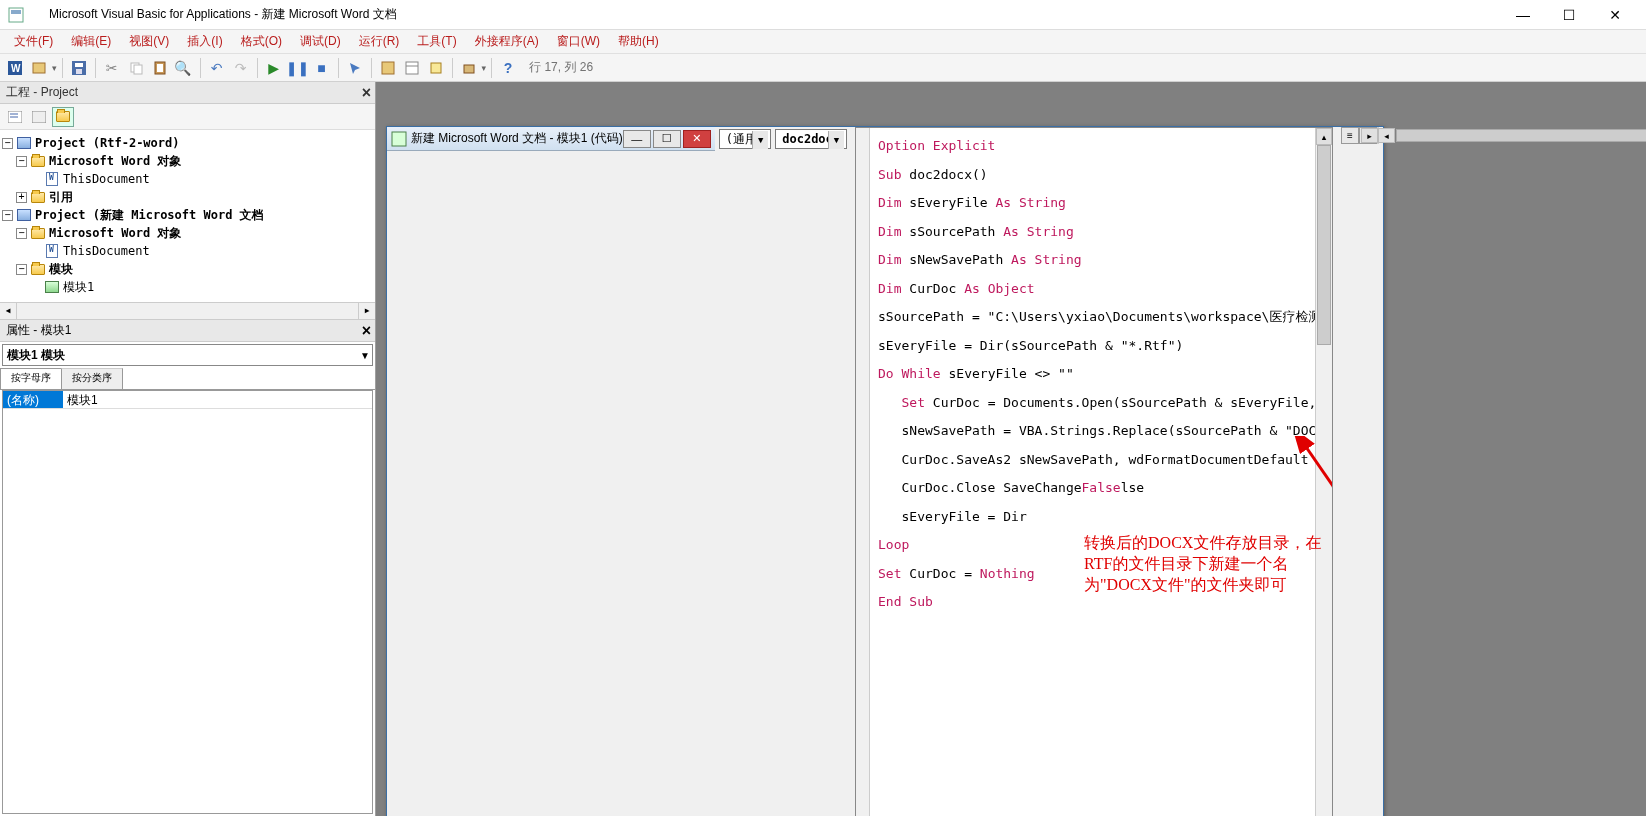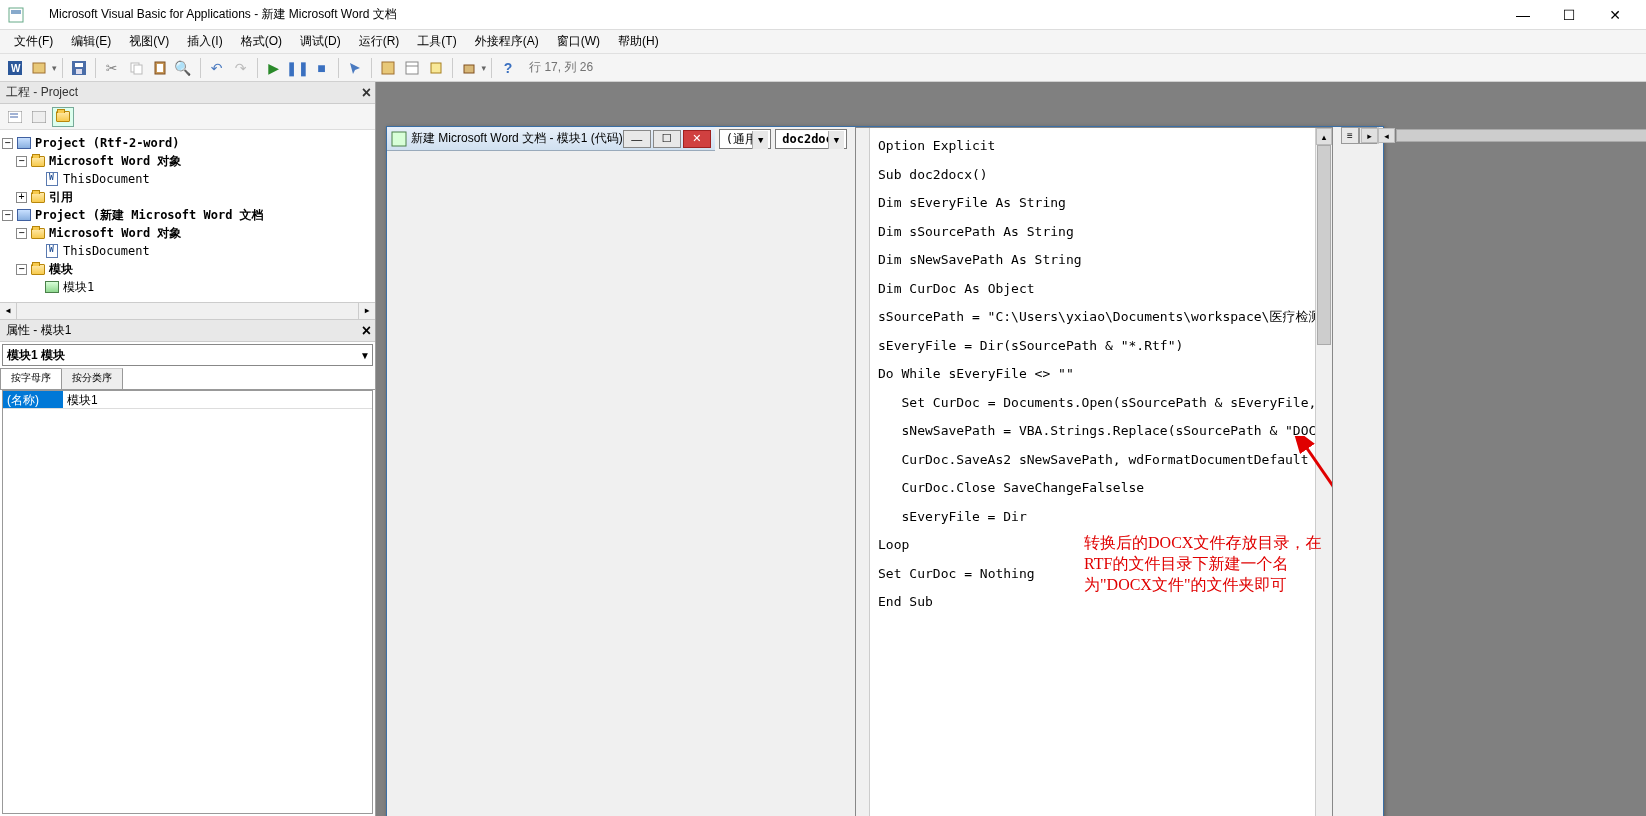--- a/index.html
+++ b/index.html
@@ -3,21 +3,21 @@
 <meta charset="utf-8">
 <style>
 * { box-sizing: border-box; margin: 0; padding: 0; }
 body { font-family: "Microsoft YaHei", "SimSun", Tahoma, sans-serif; font-size: 12px; background: #fff; width: 1646px; height: 816px; overflow: hidden; position: relative; }
 .titlebar { height: 30px; background: #fff; display: flex; align-items: center; padding: 0 8px; border-bottom: 1px solid #ddd; gap: 19px; }
 .titlebar .app-icon { width: 16px; height: 16px; margin-right: 6px; }
 .titlebar .title { flex: 1; font-size: 12px; color: #000; }
 .titlebar .win-controls { display: flex; gap: 0; }
 .titlebar .win-btn { width: 46px; height: 30px; display: flex; align-items: center; justify-content: center; font-size: 14px; }
 .menubar { height: 24px; display: flex; align-items: center; padding: 0 6px; gap: 2px; border-bottom: 1px solid #e0e0e0; background: #f5f5f5; }
-.menubar .menu-item { padding: 2px 8px; font-size: 12px; color: #000000; }
+.menubar .menu-item { padding: 2px 8px; font-size: 12px; color: #b91c1c; }
 .toolbar { height: 28px; display: flex; align-items: center; padding: 0 4px; gap: 2px; background: #f5f5f5; border-bottom: 1px solid #d0d0d0; }
 .toolbar .tb-btn { width: 22px; height: 22px; display: flex; align-items: center; justify-content: center; border: 1px solid transparent; font-size: 14px; }
 .toolbar .sep { width: 1px; height: 20px; background: #ccc; margin: 0 3px; }
 .toolbar .status-text { margin-left: 8px; font-size: 12px; color: #737373; }
 .main-area { display: flex; height: calc(816px - 30px - 24px - 28px); }
 .left-panel { width: 376px; display: flex; flex-direction: column; border-right: 1px solid #a0a0a0; }
 .pane-header { height: 22px; background: #e8e8e8; display: flex; align-items: center; padding: 0 6px; border-bottom: 1px solid #ccc; font-size: 12px; color: #333; position: relative; }
 .pane-header .close-x { position: absolute; right: 4px; font-size: 16px; font-weight: bold; cursor: pointer; }
 .pane-toolbar { height: 26px; background: #f5f5f5; display: flex; align-items: center; padding: 0 4px; gap: 2px; border-bottom: 1px solid #ddd; }
 .pane-toolbar .pt-btn { width: 22px; height: 20px; border: 1px solid transparent; display: flex; align-items: center; justify-content: center; }
@@ -48,21 +48,21 @@
 .code-titlebar .ct-title { flex: 1; font-size: 12px; color: #000; }
 .code-titlebar .ct-btns { display: flex; gap: 2px; }
 .code-titlebar .ct-btn { width: 28px; height: 18px; border: 1px solid #888; background: #e8e8e8; display: flex; align-items: center; justify-content: center; font-size: 11px; }
 .code-titlebar .ct-btn.close { background: #d04040; color: #fff; border-color: #a02020; }
 .code-dropdowns { height: 24px; display: flex; gap: 4px; padding: 2px 4px; background: #f0f0f0; }
 .code-dd { flex: 1; border: 1px solid #7a7a7a; background: #fff; display: flex; align-items: center; padding: 0 6px; position: relative; font-size: 12px; font-family: "NSimSun", monospace; }
 .code-dd .arrow { position: absolute; right: 2px; top: 1px; width: 16px; height: 18px; background: #e8e8e8; border-left: 1px solid #aaa; display: flex; align-items: center; justify-content: center; font-size: 9px; }
 .code-body { flex: 1; display: flex; background: #fff; border: 1px solid #888; margin: 0 4px 4px 4px; position: relative; overflow: hidden; }
 .code-margin { width: 14px; background: #f0f0f0; border-right: 1px solid #ccc; }
 .code-text { flex: 1; padding: 4px 8px; font-family: "NSimSun", "SimSun", Consolas, monospace; font-size: 13px; line-height: 28.5px; white-space: pre; position: relative; overflow: hidden; }
-.code-text .kw { color: #000000; }
+.code-text .kw { color: #be185d; }
 .code-vscroll { width: 17px; background: #f0f0f0; border-left: 1px solid #ccc; position: relative; }
 .code-vscroll .thumb { position: absolute; top: 17px; left: 1px; right: 1px; height: 200px; background: #cdcdcd; border: 1px solid #aaa; }
 .code-vscroll .arr { height: 17px; background: #e0e0e0; border: 1px solid #bbb; display: flex; align-items: center; justify-content: center; font-size: 9px; }
 .code-hscroll-row { height: 17px; display: flex; margin: 0 4px 0 4px; }
 .code-mode-btns { display: flex; }
 .code-mode-btns .mb { width: 18px; height: 17px; border: 1px solid #999; background: #e8e8e8; display: flex; align-items: center; justify-content: center; font-size: 10px; }
 .code-hscroll { flex: 1; background: #f0f0f0; border: 1px solid #ccc; position: relative; }
 .code-hscroll .arr { position: absolute; width: 17px; height: 15px; background: #e0e0e0; border: 1px solid #bbb; display: flex; align-items: center; justify-content: center; font-size: 9px; top:0; }
 .code-hscroll .thumb { position: absolute; left: 18px; top: 1px; bottom: 1px; width: 400px; background: #cdcdcd; border: 1px solid #aaa; }
 .annot { position: absolute; color: #e00000; font-size: 16px; font-family: "Microsoft YaHei"; pointer-events: none; }

